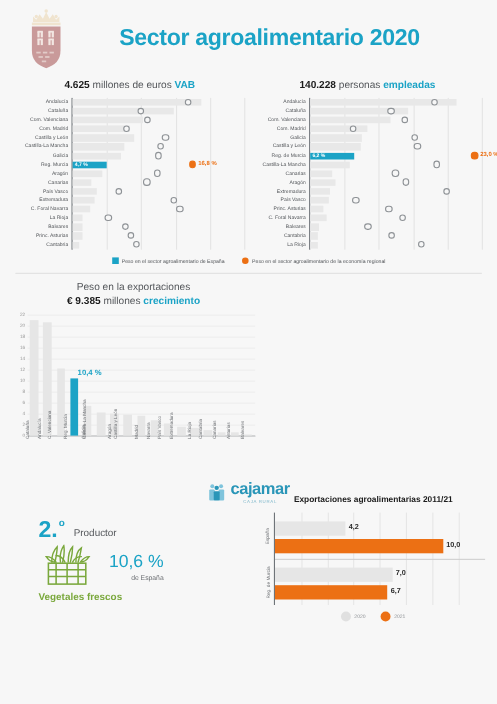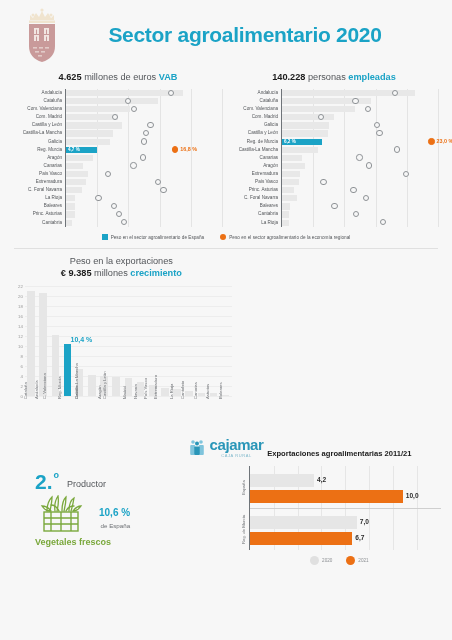--- a/index.html
+++ b/index.html
@@ -99,21 +99,21 @@
   .bot-right{width:48%;box-sizing:border-box;padding:0 3px;}
 
   .prod-block{margin-top:22px;padding-left:24px;}
   .prod-head{display:flex;align-items:flex-start;}
   .prod-num{color:#1ba3c6;font-weight:bold;font-size:21px;line-height:1;}
   .prod-deg{color:#1ba3c6;font-weight:bold;font-size:9px;line-height:1;margin-left:1px;}
   .prod-word{font-size:9px;color:#53565a;margin-left:8px;margin-top:8px;}
   .prod-mid{display:flex;align-items:center;margin-top:3px;}
   .crate{width:52px;height:40px;flex:0 0 52px;}
   .prod-pct-wrap{margin-left:12px;}
-  .prod-pct{color:#1ba3c6;font-weight:bold;font-size:10px;}
+  .prod-pct{color:#1ba3c6;font-weight:normal;font-size:16px;}
   .prod-sub{font-size:6.2px;color:#6c6f73;text-align:right;margin-top:2px;}
   .prod-foot{color:#7aa83c;font-weight:bold;font-size:9px;margin-top:2px;}
 
   
   .gc{margin-top:8px;display:flex;font-size:4.4px;}
   .gc-cat{width:11px;flex:0 0 11px;position:relative;}
   .gc-cat div{
     position:absolute;left:0;width:11px;text-align:center;font-size:4.3px;color:#6c6f73;
   }
   .gc-cat div span{display:inline-block;transform:rotate(-90deg);white-space:nowrap;}

